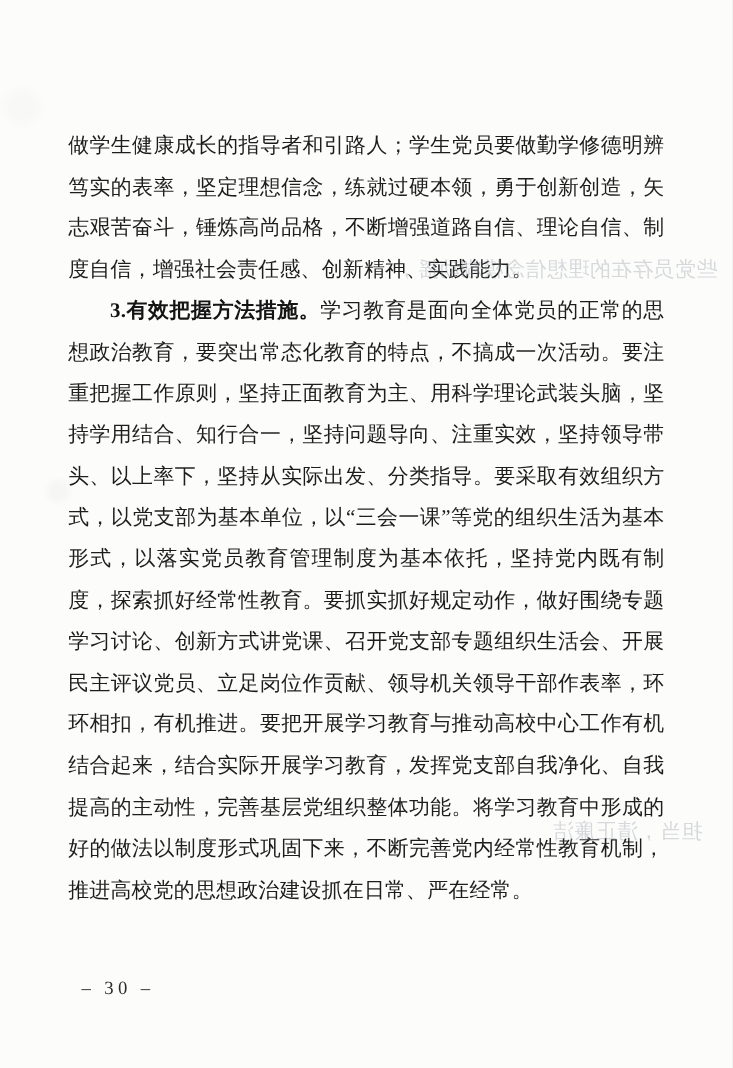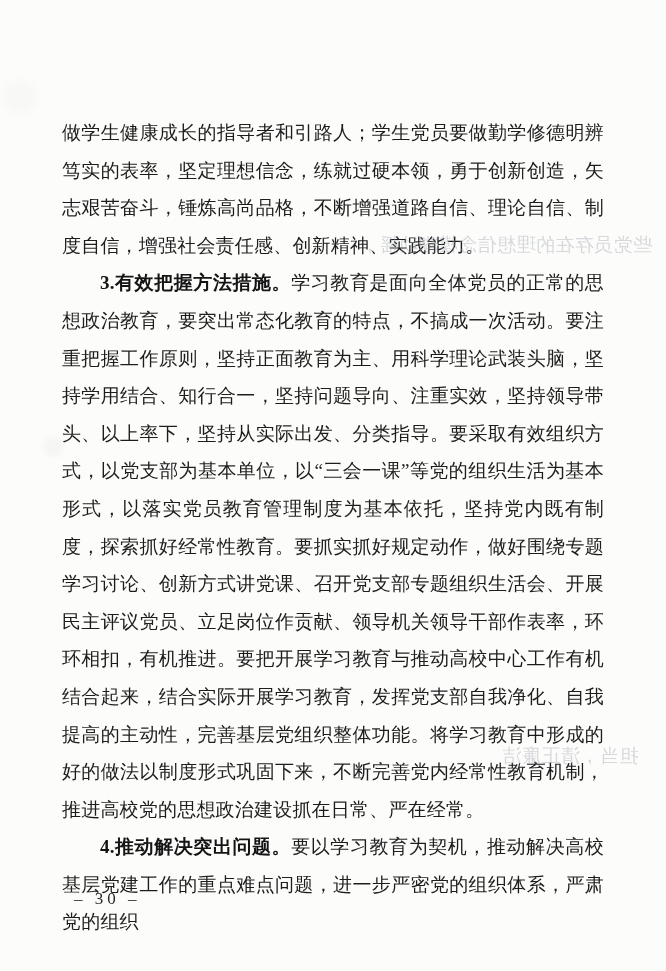--- a/index.html
+++ b/index.html
@@ -68,21 +68,20 @@
 </head>
 <body>
 
 <div class="page">
 
   <div class="body-text">
     <p class="para"><span>做学生健康成长的指导者和引路人；学生党员要做勤学修德明辨笃实的表率，坚定理想信念，练就过硬本领，勇于创新创造，矢志艰苦奋斗，锤炼高尚品格，不断增强道路自信、理论自信、制度自信，增强社会责任感、创新精神、实践能力。</span></p>
 
     <p class="para indent"><span class="bold">3.有效把握方法措施。</span><span>学习教育是面向全体党员的正常的思想政治教育，要突出常态化教育的特点，不搞成一次活动。要注重把握工作原则，坚持正面教育为主、用科学理论武装头脑，坚持学用结合、知行合一，坚持问题导向、注重实效，坚持领导带头、以上率下，坚持从实际出发、分类指导。要采取有效组织方式，以党支部为基本单位，以“三会一课”等党的组织生活为基本形式，以落实党员教育管理制度为基本依托，坚持党内既有制度，探索抓好经常性教育。要抓实抓好规定动作，做好围绕专题学习讨论、创新方式讲党课、召开党支部专题组织生活会、开展民主评议党员、立足岗位作贡献、领导机关领导干部作表率，环环相扣，有机推进。要把开展学习教育与推动高校中心工作有机结合起来，结合实际开展学习教育，发挥党支部自我净化、自我提高的主动性，完善基层党组织整体功能。将学习教育中形成的好的做法以制度形式巩固下来，不断完善党内经常性教育机制，推进高校党的思想政治建设抓在日常、严在经常。</span></p>
 
-    <p class="para indent"><span class="bold">4.推动解决突出问题。</span><span>要以学习教育为契机，推动解决高校基层党建工作的重点难点问题，进一步严密党的组织体系，严肃党的组织</span></p>
   </div>
 
   <div class="ghost ghost1">些党员存在的理想信念模糊动摇，</div>
 
   <div class="ghost ghost2">担当，清正廉洁</div>
 
   <div class="page-number">– 30 –</div>
 
 </div>
 

